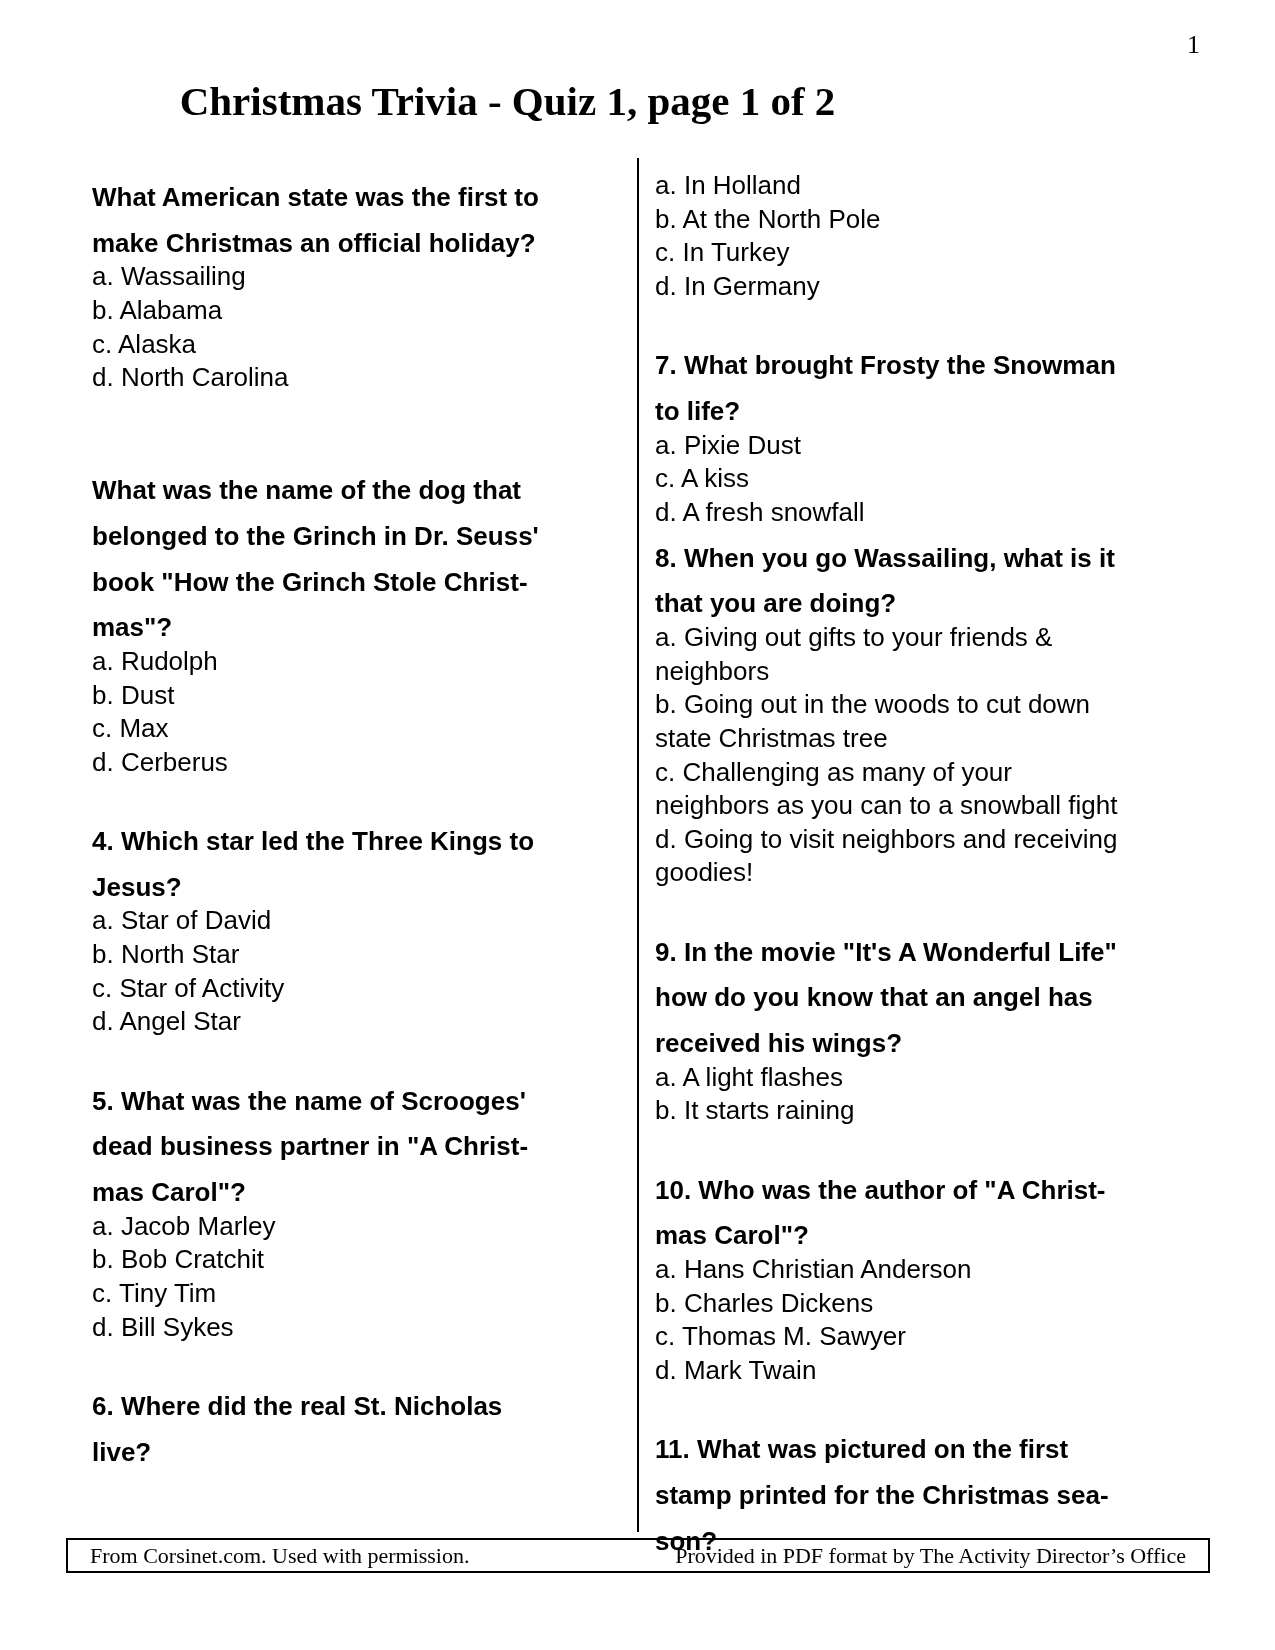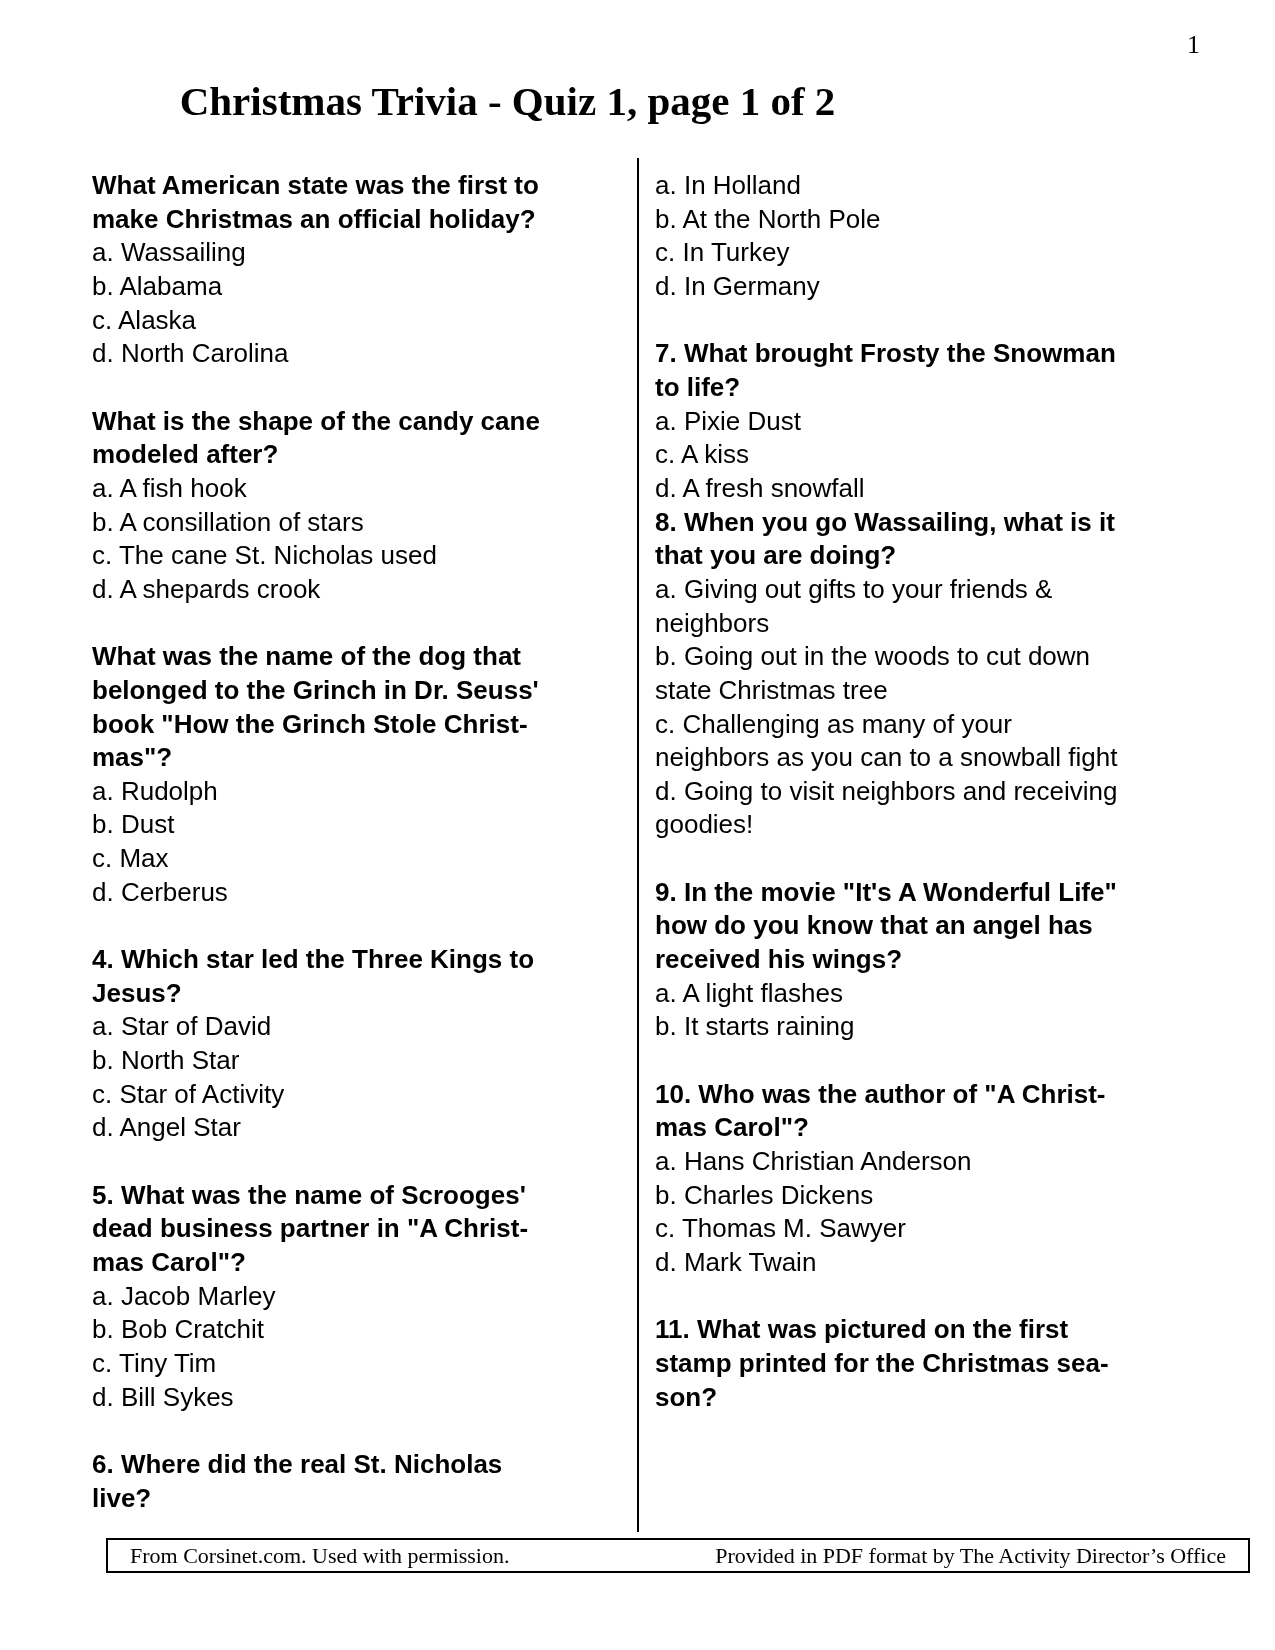--- a/index.html
+++ b/index.html
@@ -51,65 +51,56 @@
     top: 169px;
   }
   .col-left  { left: 92px;  width: 540px; }
   .col-right { left: 655px; width: 560px; }
   .line {
     height: 33.67px;
     line-height: 33.67px;
     font-size: 26px;
     white-space: nowrap;
   }
-  .line.q { font-weight: bold; }
+  .line.q { font-weight: bold; margin-top: 12px; }
   .line.gap { }
   .footer {
     position: absolute;
     left: 66px;
     top: 1538px;
     width: 1144px;
     height: 35px;
     border: 2px solid #000000;
     box-sizing: border-box;
     display: flex;
     justify-content: space-between;
     align-items: center;
     padding: 0 22px;
     font-family: "Liberation Serif", serif;
     font-size: 22px;
     white-space: nowrap;
-    margin-left: 40px;
   }
 </style>
 </head>
 <body>
 
 <div class="page">
   <div class="page-number">1</div>
   <div class="title">Christmas Trivia - Quiz 1, page 1 of 2</div>
   <div class="divider"></div>
   <div class="col col-left">
       <div>
         <div class="line q">What American state was the first to</div>
         <div class="line q">make Christmas an official holiday?</div>
         <div class="line a">a. Wassailing</div>
         <div class="line a">b. Alabama</div>
         <div class="line a">c. Alaska</div>
         <div class="line a">d. North Carolina</div>
       </div>
       <div class="line gap"></div>
-      <div>
-        <div class="line q">What is the shape of the candy cane</div>
-        <div class="line q">modeled after?</div>
-        <div class="line a">a. A fish hook</div>
-        <div class="line a">b. A consillation of stars</div>
-        <div class="line a">c. The cane St. Nicholas used</div>
-        <div class="line a">d. A shepards crook</div>
-      </div>
       <div class="line gap"></div>
       <div>
         <div class="line q">What was the name of the dog that</div>
         <div class="line q">belonged to the Grinch in Dr. Seuss'</div>
         <div class="line q">book "How the Grinch Stole Christ-</div>
         <div class="line q">mas"?</div>
         <div class="line a">a. Rudolph</div>
         <div class="line a">b. Dust</div>
         <div class="line a">c. Max</div>
         <div class="line a">d. Cerberus</div>

